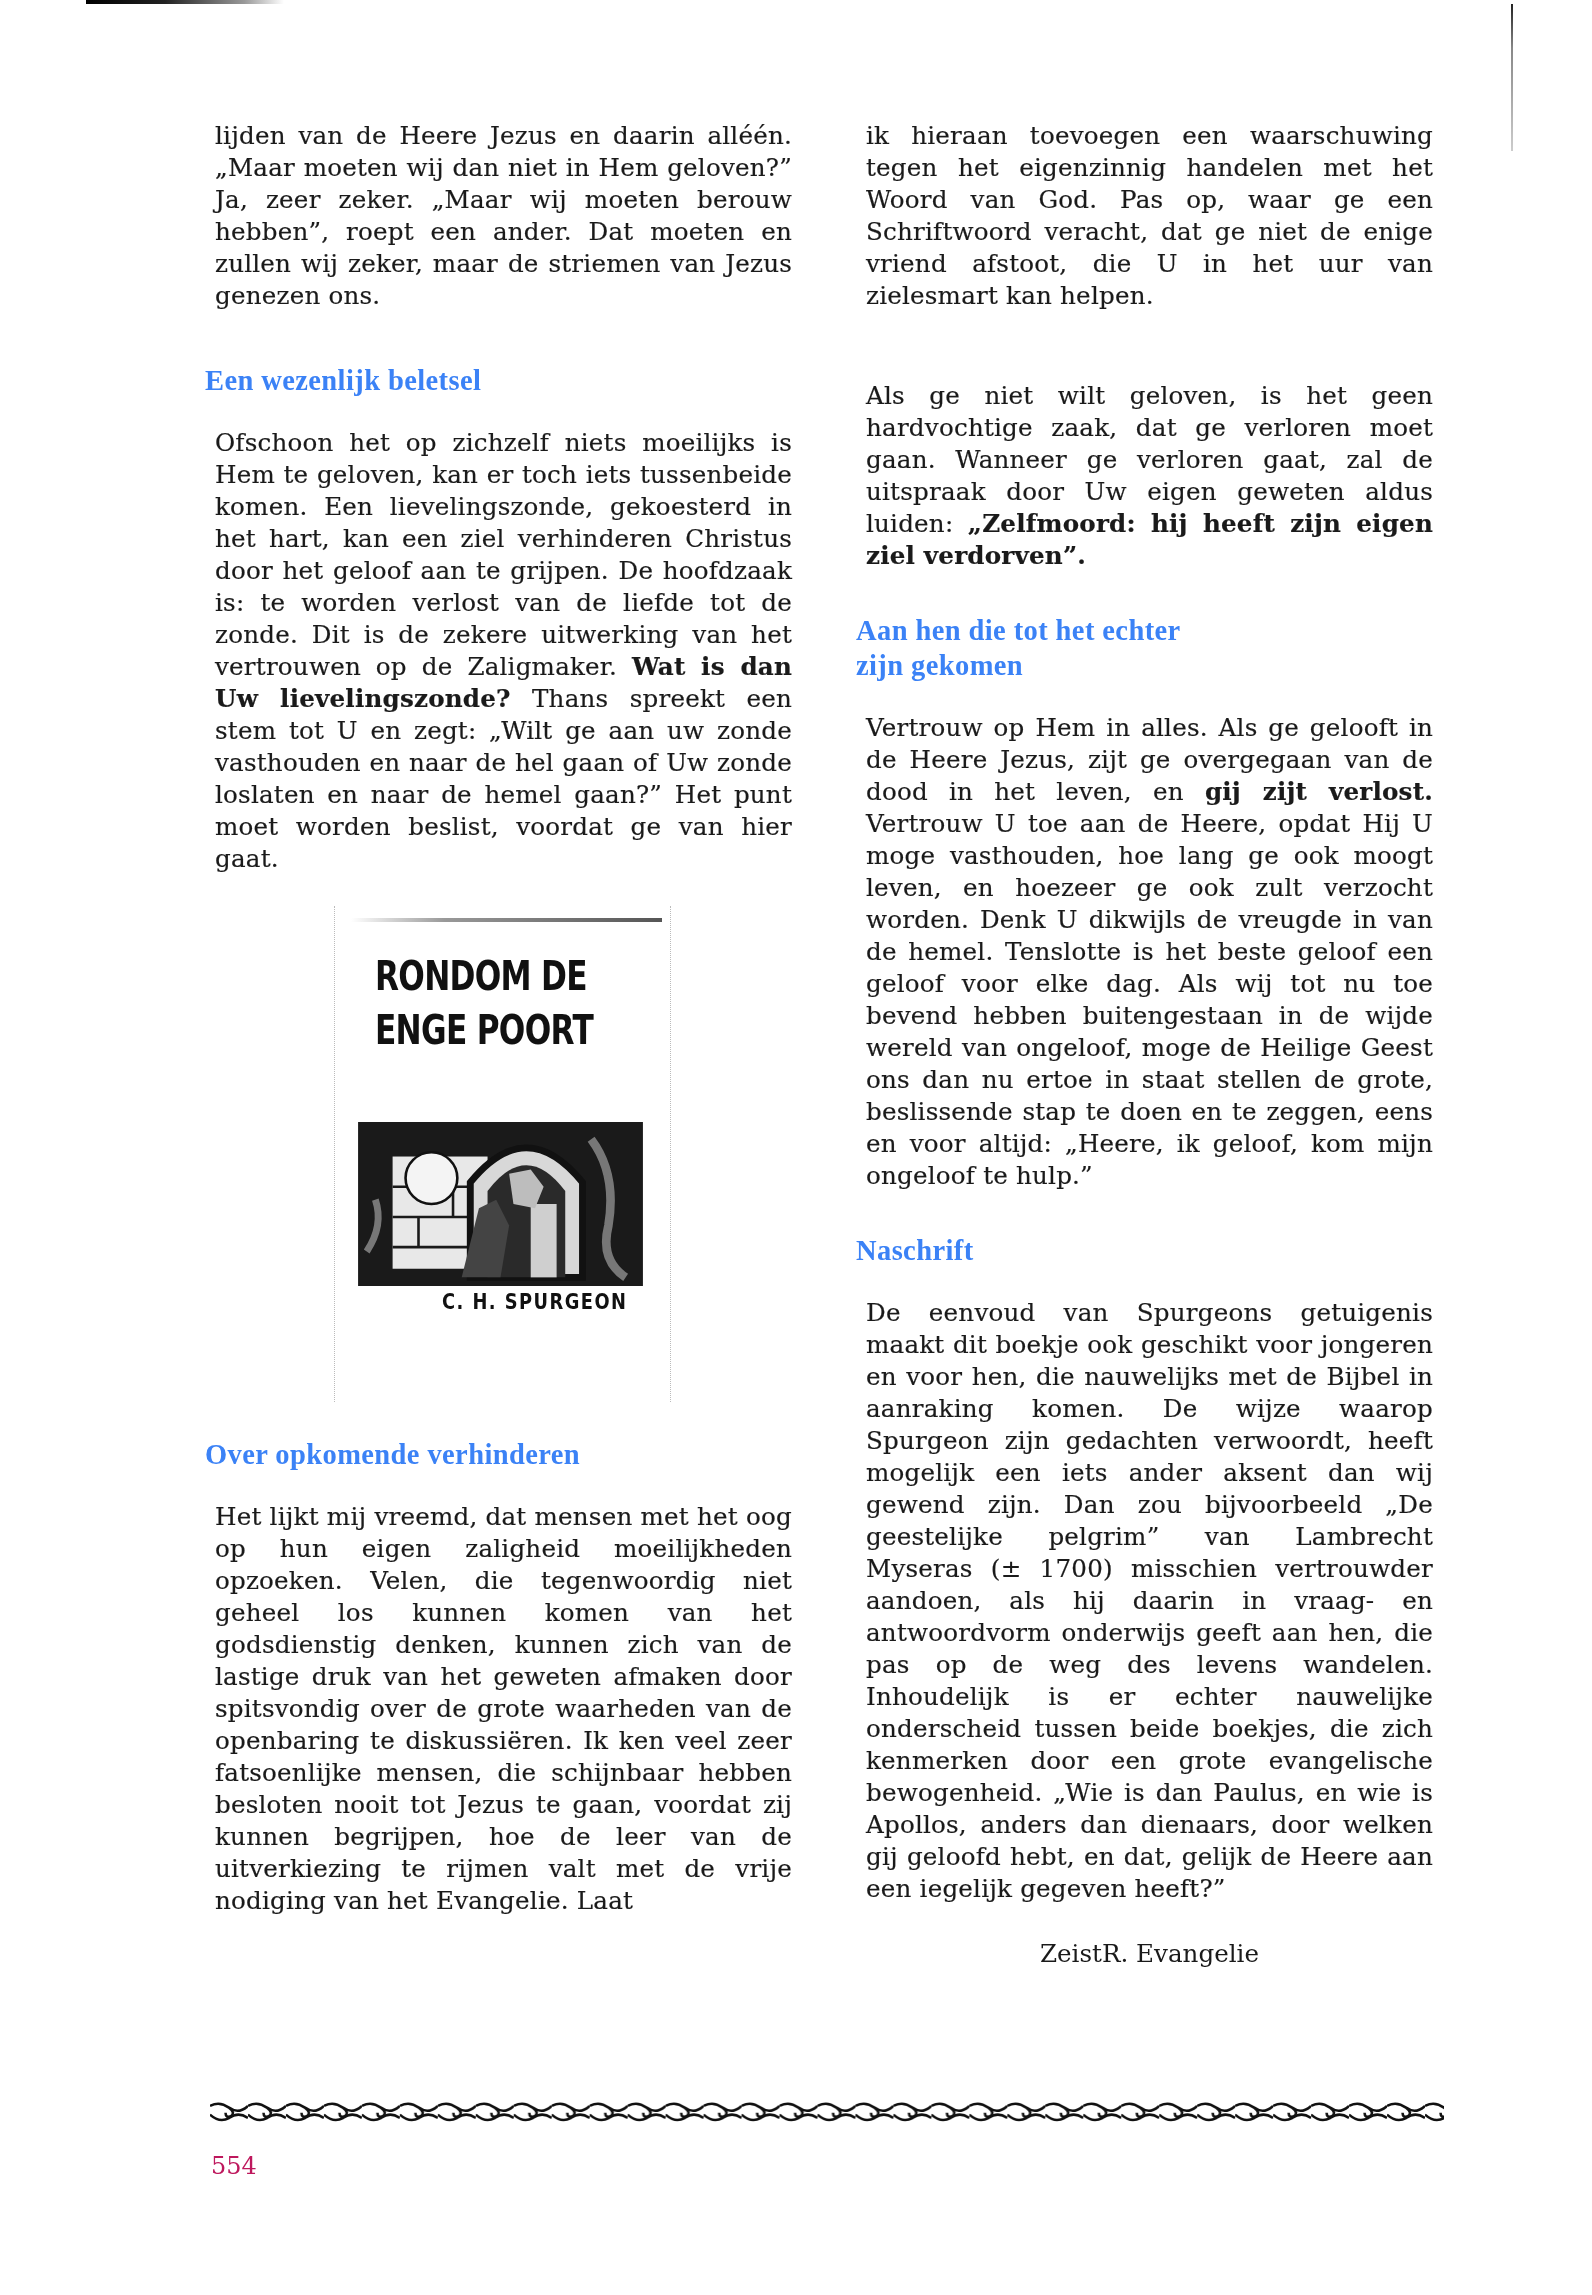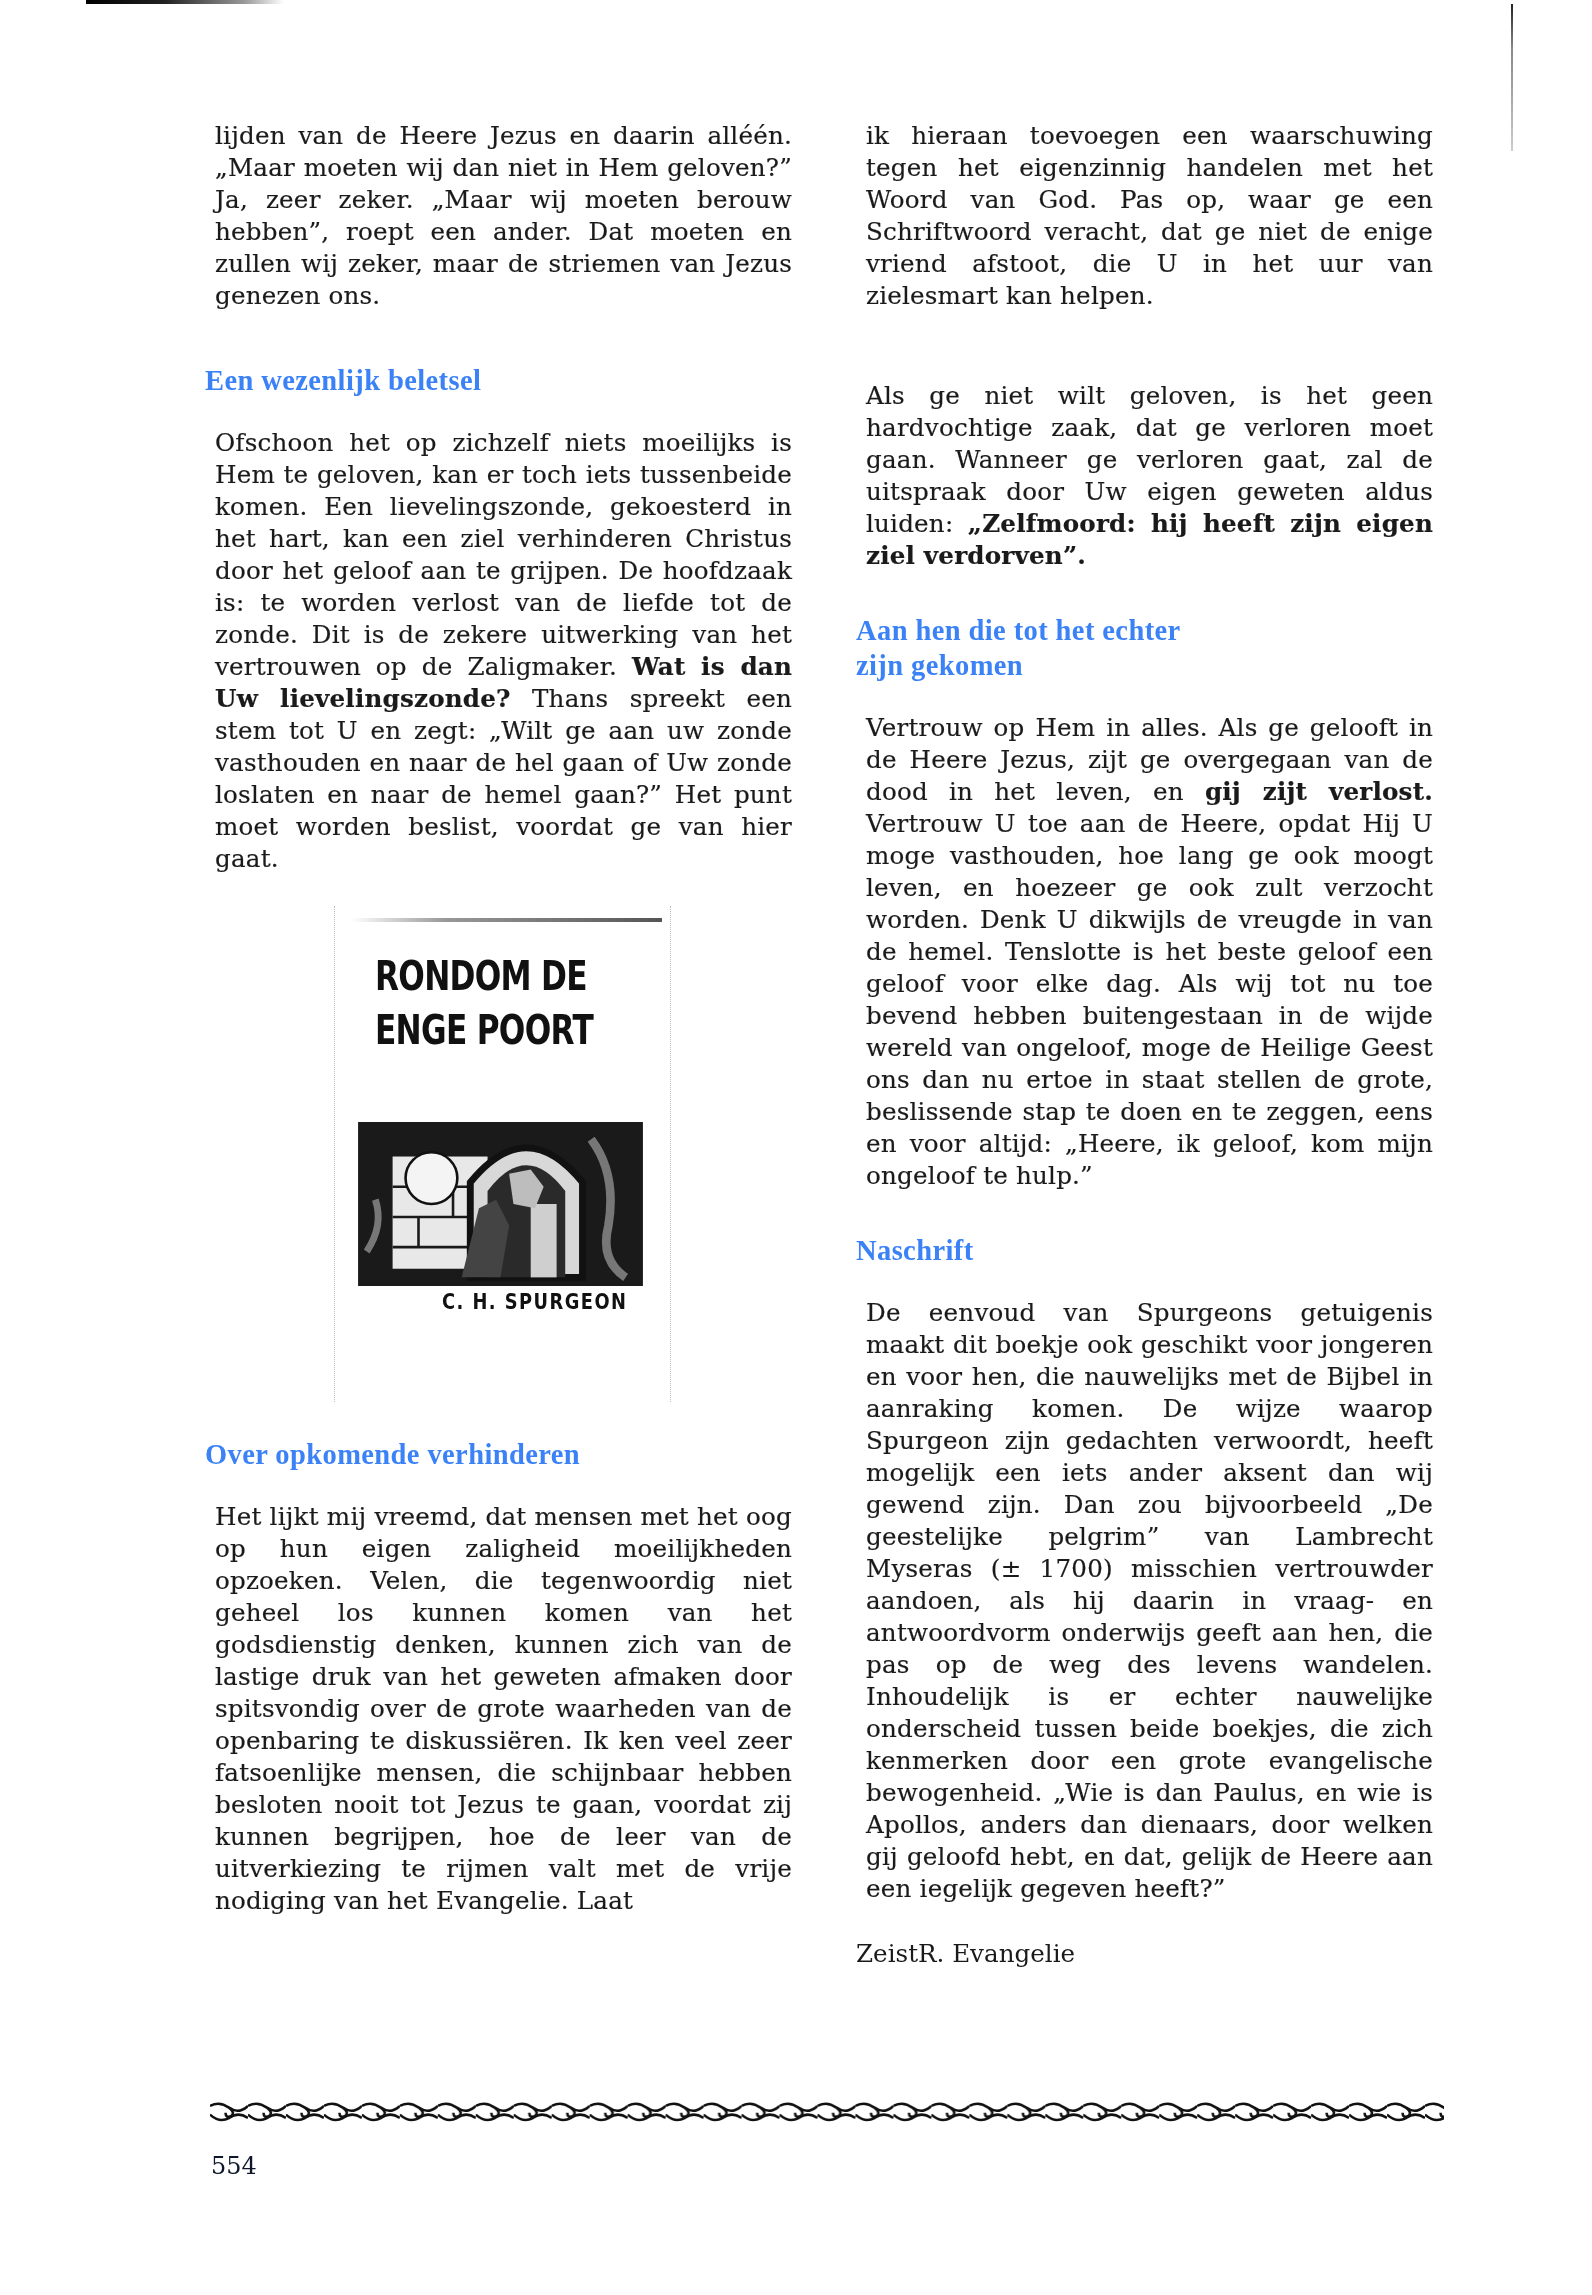--- a/index.html
+++ b/index.html
@@ -24,25 +24,25 @@
   .figure .frame-top { position: absolute; left: 17.3px; right: 8.6px; top: 12px; height: 3.5px;
                        background: linear-gradient(90deg, rgba(0,0,0,0) 0%, #999 30%, #555 100%); }
   .cover-title { position: absolute; left: 41px; top: 43px; width: 276px;
                  font-family: "DejaVu Sans", sans-serif; font-weight: bold; font-size: 40px;
                  line-height: 54px; letter-spacing: -0.9px; color: #111; transform: scaleX(0.78);
                  transform-origin: left top; white-space: nowrap; }
   .cover-art { position: absolute; left: 24px; top: 216px; width: 285px; height: 164px; }
   .cover-author { position: absolute; left: 108px; top: 384px; font-family: "DejaVu Sans", sans-serif;
                   font-weight: bold; font-size: 21px; letter-spacing: 1.7px; color: #111;
                   transform: scaleX(0.85); transform-origin: left top; white-space: nowrap; }
-  .signature { display: flex; justify-content: flex-start; margin-top: 33px;
+  .signature { display: flex; justify-content: center; margin-top: 33px;
                font-size: 24.6px; line-height: 32px; font-family: "DejaVu Serif", serif; }
   .border-ornament { position: absolute; left: 210px; top: 2099px; width: 1234px; height: 26px; }
   .page-number { position: absolute; left: 211px; top: 2152px; font-size: 24px;
-                 font-family: "DejaVu Serif", serif; color: #0f172a; }
+                 font-family: "DejaVu Serif", serif; color: #be185d; }
 </style>
 </head>
 <body>
 
 <div class="scan-top"></div>
 <div class="scan-right"></div>
 
 <div class="col left">
   <p class="body">lijden van de Heere Jezus en daarin alléén. „Maar moeten wij dan niet in Hem geloven?” Ja, zeer zeker. „Maar wij moeten berouw hebben”, roept een ander. Dat moeten en zullen wij zeker, maar de striemen van Jezus genezen ons.</p>
   <div class="gap-md"></div>

